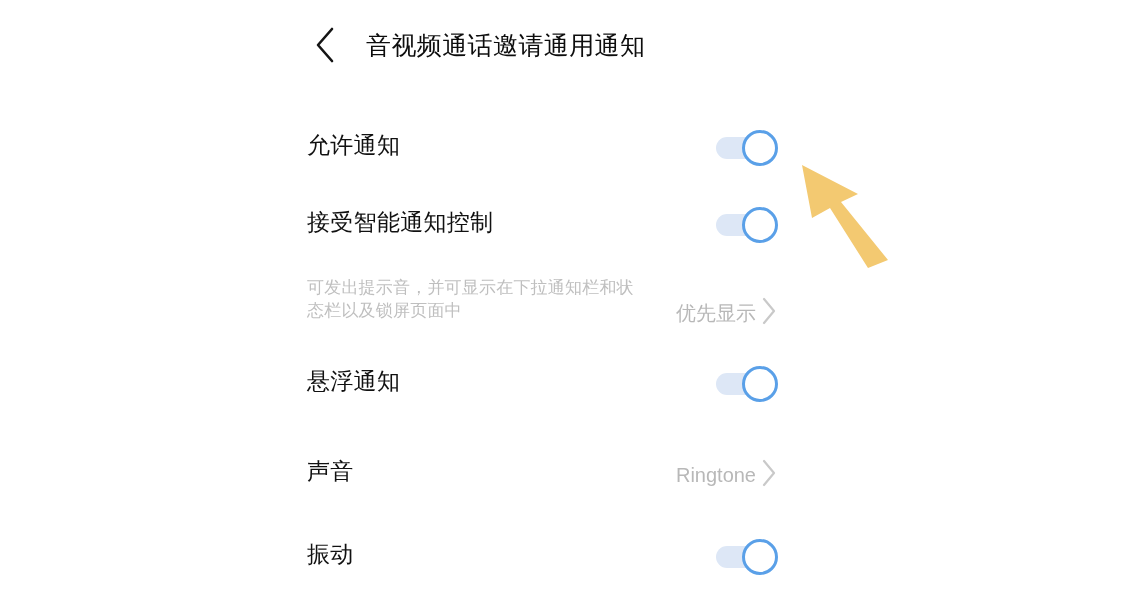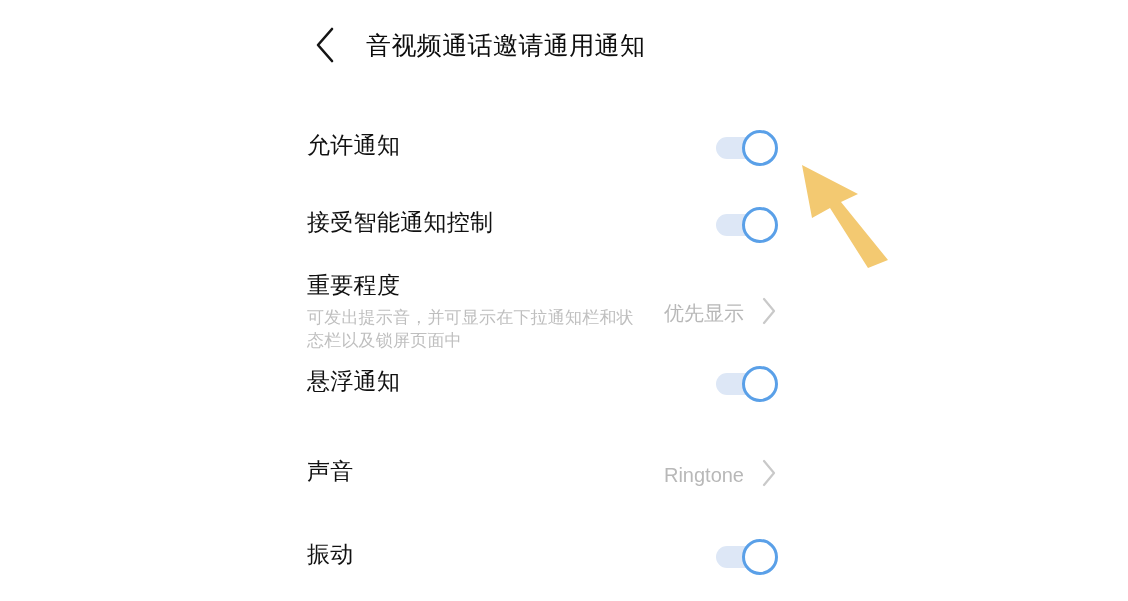--- a/index.html
+++ b/index.html
@@ -82,21 +82,21 @@
     margin-top: 6px;
     font-size: 17px;
     line-height: 23px;
     color: #bfbfbf;
     letter-spacing: 0.2px;
     max-width: 334px;
   }
   .row-right {
     display: flex;
     align-items: center;
-    gap: 16px;
+    gap: 4px;
     flex: 0 0 auto;
   }
   .row-value {
     font-size: 20px;
     line-height: 26px;
     color: #b8b8b8;
     white-space: nowrap;
   }
   .chev-right { display: block; }
 
@@ -176,21 +176,20 @@
       <div class="row-right">
         <div class="toggle">
           <div class="track"></div>
           <div class="knob"></div>
         </div>
       </div>
     </div>
 
     <div class="row" style="top:178px;">
       <div class="row-texts">
-        <div class="row-title">重要程度</div>
         <div class="row-subtitle">可发出提示音，并可显示在下拉通知栏和状态栏以及锁屏页面中</div>
       </div>
       <div class="row-right" style="padding-top:26px;">
         <div class="row-value">优先显示</div>
         <span class="chev-right">
           <svg width="18" height="30" viewBox="0 0 18 30" fill="none" xmlns="http://www.w3.org/2000/svg" aria-hidden="true">
             <path d="M4 3 L14 15 L4 27" stroke="#c9c9c9" stroke-width="2.2" stroke-linecap="round" stroke-linejoin="round"></path>
           </svg>
         </span>
       </div>

